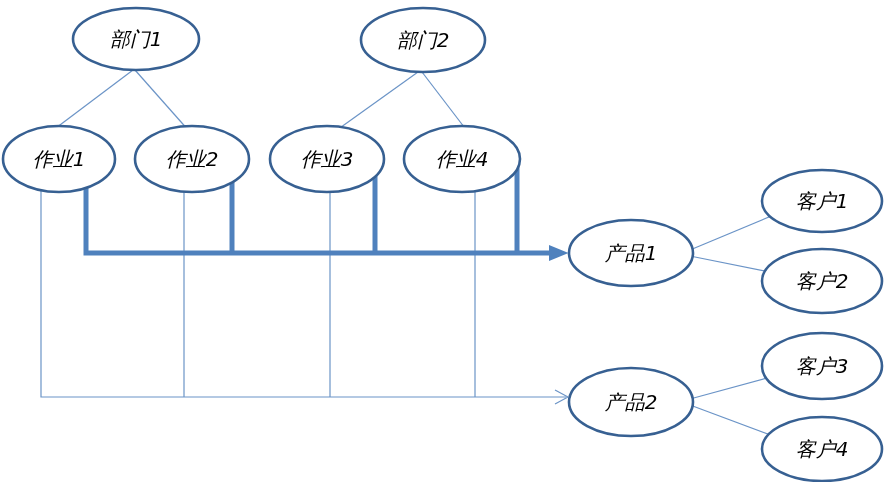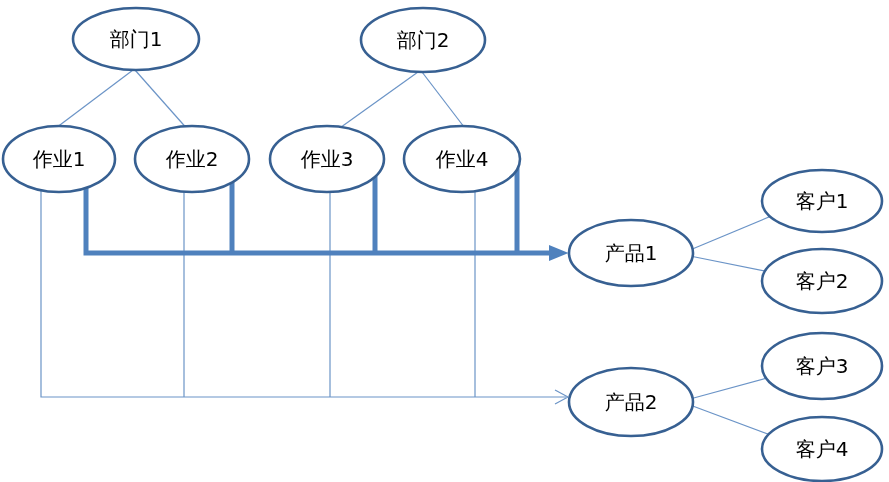--- a/index.html
+++ b/index.html
@@ -7,20 +7,21 @@
     padding: 0;
     background: #ffffff;
     font-family: "DejaVu Sans", sans-serif;
   }
   .canvas-wrap {
     position: relative;
     width: 889px;
     height: 482px;
     background: #ffffff;
     overflow: hidden;
+    font-style: italic;
   }
   svg { display: block; }
   .node-ellipse {
     fill: #ffffff;
     stroke: #376092;
     stroke-width: 2.6px;
   }
   .node-label {
     font-family: "DejaVu Sans", sans-serif;
     font-size: 20px;

